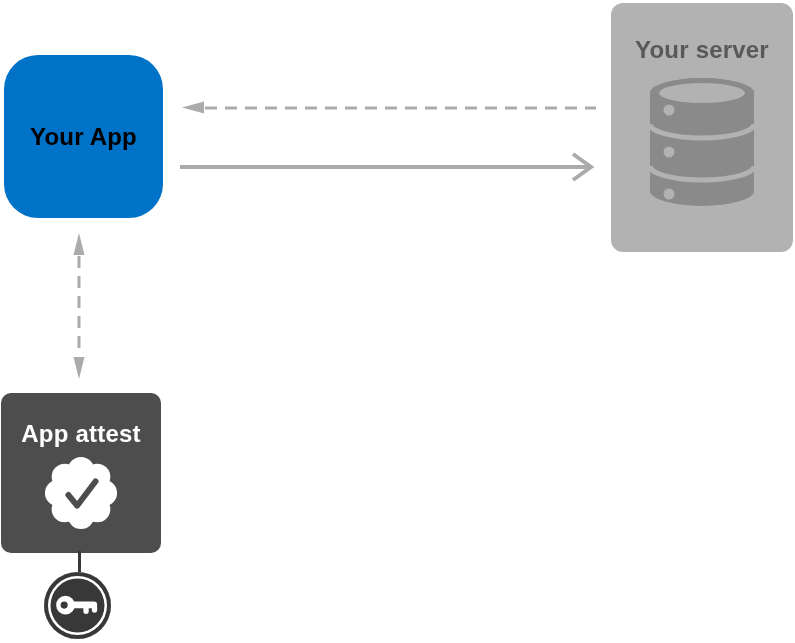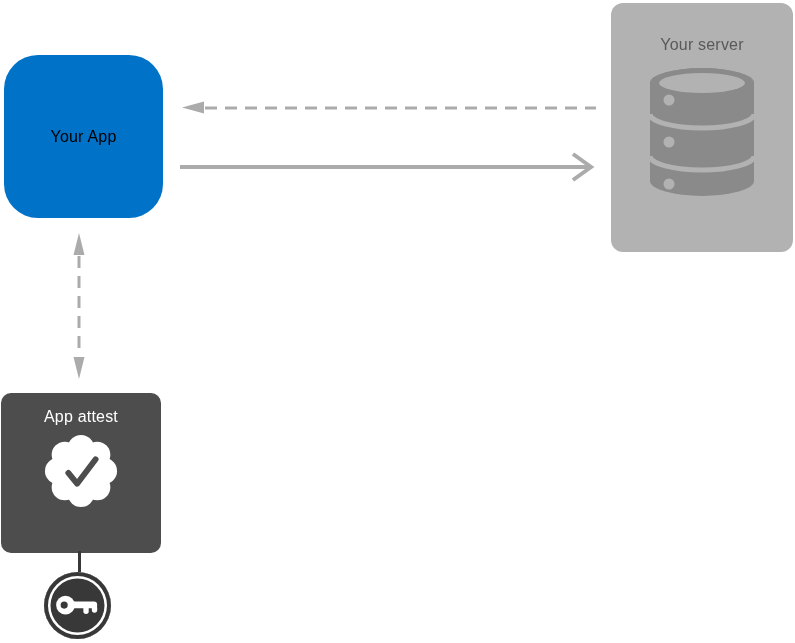--- a/index.html
+++ b/index.html
@@ -5,22 +5,22 @@
   html, body { margin: 0; padding: 0; background: #ffffff; }
   .canvas {
     position: relative;
     width: 795px;
     height: 643px;
     background: #ffffff;
     overflow: hidden;
     font-family: "Liberation Sans", sans-serif;
   }
   .node-label {
-    font-weight: normal;
-    font-size: 16px;
+    font-weight: bold;
+    font-size: 24px;
     letter-spacing: 0.2px;
     white-space: nowrap;
   }
   
   .app-box {
     position: absolute;
     left: 4px; top: 55px;
     width: 159px; height: 163px;
     background: #0072C8;
     border-radius: 34px;
@@ -50,21 +50,21 @@
     position: absolute;
     left: 1px; top: 393px;
     width: 160px; height: 160px;
     background: #4D4D4D;
     border-radius: 10px;
     display: flex;
     flex-direction: column;
     align-items: center;
   }
   .attest-box .node-label {
-    margin-top: 15px;
+    margin-top: 27px;
     color: #ffffff;
   }
   .attest-box svg { margin-top: 6px; }
   
   .key-connector {
     position: absolute;
     left: 78px; top: 551px;
     width: 3px; height: 24px;
     background: #383838;
   }

